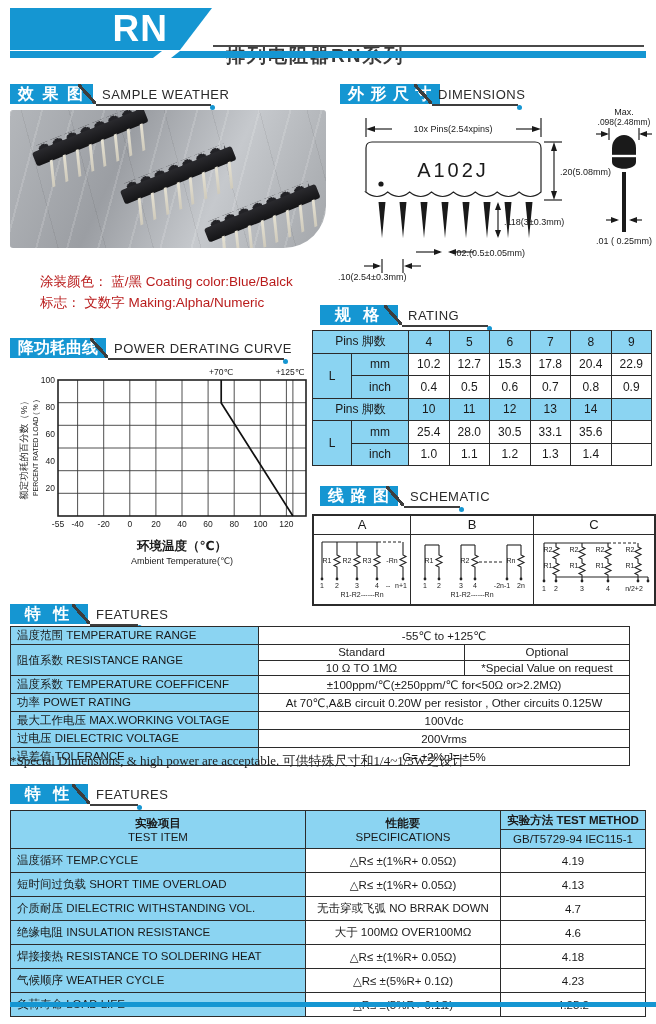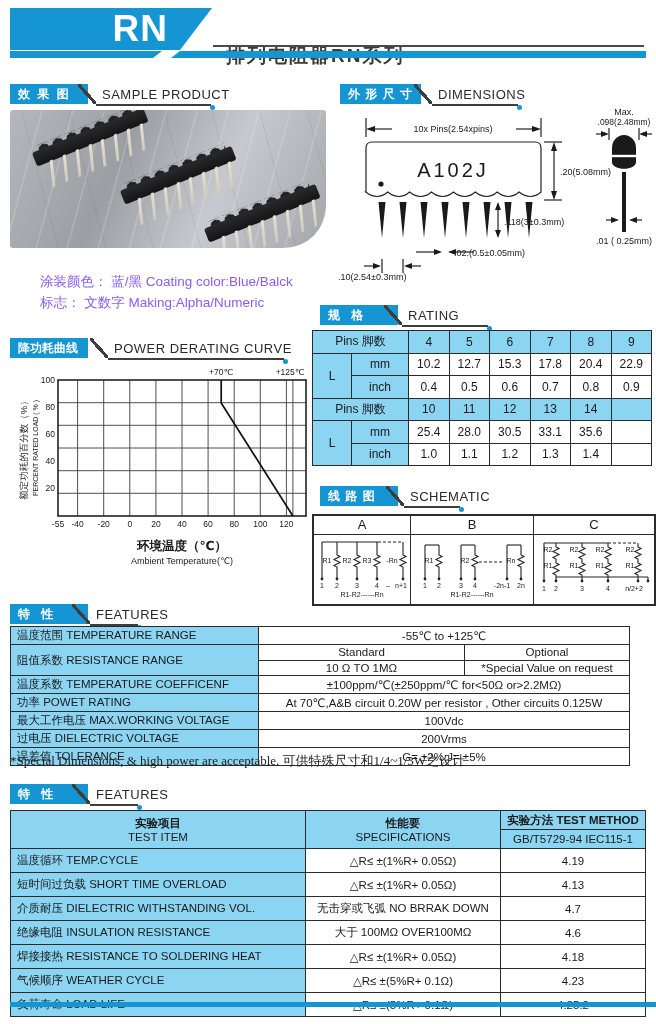--- a/index.html
+++ b/index.html
@@ -13,40 +13,40 @@
             padding-right:44px;letter-spacing:1px;}
   .hdr-title{position:absolute;left:216px;top:11px;font-size:19px;font-weight:bold;color:#3a3a3a;letter-spacing:2px;margin-top:24px;}
   .hdr-underline{position:absolute;left:203px;right:2px;top:37px;height:2px;background:#4a4a4a;}
   .hdr-bar-l{position:absolute;left:0;top:43px;width:152px;height:7px;background:var(--acc);
              clip-path:polygon(0 0,100% 0,calc(100% - 9px) 100%,0 100%);}
   .hdr-bar-r{position:absolute;left:161px;right:0;top:43px;height:7px;background:var(--acc);
              clip-path:polygon(9px 0,100% 0,100% 100%,0 100%);}
   
   .badge{position:absolute;height:21px;}
   .badge .cn{position:absolute;left:0;top:0;height:20px;min-width:62px;background:var(--acc);color:#fff;
-             font-size:12px;font-weight:bold;line-height:20px;padding:0 8px;}
+             font-size:16px;font-weight:bold;text-align:center;line-height:20px;padding:0 8px;}
   .badge .slash{position:absolute;top:0;height:20px;width:18px;
         background:linear-gradient(to bottom left,transparent 44%,#3d3d3d 44%,#3d3d3d 56%,transparent 56%);}
   .badge .en{position:absolute;top:3px;font-size:13px;color:#2a2a2a;letter-spacing:.5px;white-space:nowrap;}
   .badge .rule{position:absolute;bottom:-1px;height:2px;background:#3d3d3d;}
   .badge .dot{position:absolute;bottom:-5px;width:5px;height:5px;border-radius:50%;background:var(--acc);}
   
   .photo{position:absolute;left:10px;top:110px;width:316px;height:138px;border-radius:3px 3px 42px 3px;
          background:linear-gradient(115deg,#b4b7bb,#9b9ea3 35%,#c6c9cd 65%,#a3a6aa);overflow:hidden;}
   .photo .streaks{position:absolute;inset:0;
          background:repeating-linear-gradient(105deg,rgba(255,255,255,.14) 0 2px,transparent 2px 30px),
                     repeating-linear-gradient(75deg,rgba(0,0,0,.06) 0 1px,transparent 1px 46px);}
   .rnet{position:absolute;width:120px;transform:rotate(-22deg);}
   .rnet .bumps{height:7px;margin:0 6px -2px 6px;
         background:radial-gradient(circle 6px at 7px 7px,#232327 95%,transparent),#0000;
         background-size:15px 7px;background-repeat:repeat-x;}
   .rnet .body{height:15px;background:linear-gradient(#2a2a2e,#141416);border-radius:3px;}
   .rnet .pins{display:flex;justify-content:space-between;padding:0 10px;transform:skewX(-16deg);margin-top:-1px;}
   .rnet .pin{width:3px;height:26px;background:linear-gradient(#e6e2d4,#cfcabb);}
-  .coating{position:absolute;left:40px;top:272px;font-size:13.5px;line-height:1.55;color:#8b5cf6;}
+  .coating{position:absolute;left:40px;top:272px;font-size:13.5px;line-height:1.55;color:#b91c1c;}
   
   table{border-collapse:collapse;}
   td{border:1px solid #2b2b2b;font-size:11.5px;text-align:center;padding:1px 3px;}
   .blue{background:var(--lblue);}
   .rating{position:absolute;left:312px;top:330px;width:340px;}
   .rating td{height:19.5px;font-size:12px;}
   .feat1{position:absolute;left:10px;top:626px;width:620px;}
   .feat1 td{height:12.5px;}
   .feat1 .lbl{text-align:left;padding-left:6px;width:238px;}
   .feat2{position:absolute;left:10px;top:810px;width:636px;}
@@ -75,21 +75,21 @@
     </div>
     <div class="hdr-title">排列电阻器RN系列</div>
     <div class="hdr-underline"></div>
     <div class="hdr-bar-l"></div>
     <div class="hdr-bar-r"></div>
   </div>
 
   <div class="badge" style="left:10px;top:84px;width:205px;">
     <div class="cn" style="letter-spacing:2px;">效 果 图</div>
     <div class="slash" style="left:68px;"></div>
-    <div class="en" style="left:92px;">SAMPLE PRODUCT</div>
+    <div class="en" style="left:92px;">SAMPLE WEATHER</div>
     <div class="rule" style="left:86px;right:4px;"></div>
     <div class="dot" style="right:0;"></div>
   </div>
 
   <div class="badge" style="left:340px;top:84px;width:182px;">
     <div class="cn" style="letter-spacing:1px;">外 形 尺 寸</div>
     <div class="slash" style="left:74px;"></div>
     <div class="en" style="left:98px;">DIMENSIONS</div>
     <div class="rule" style="left:92px;right:4px;"></div>
     <div class="dot" style="right:0;"></div>

